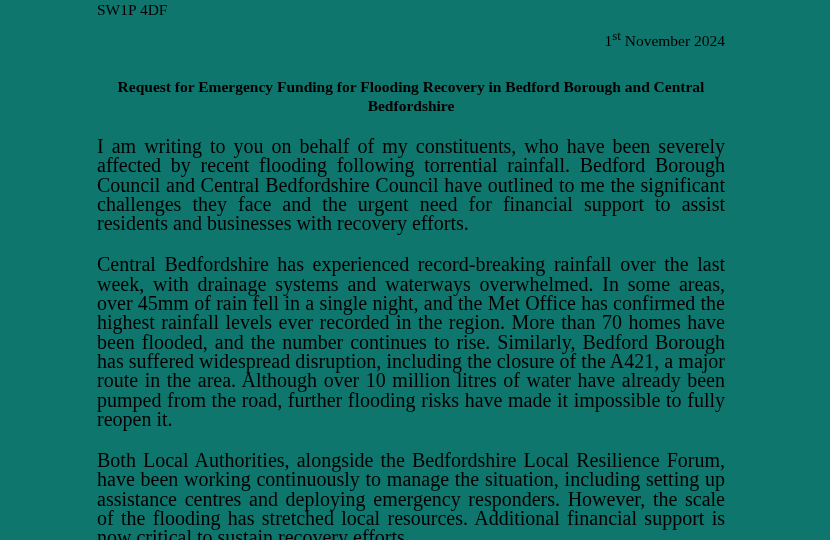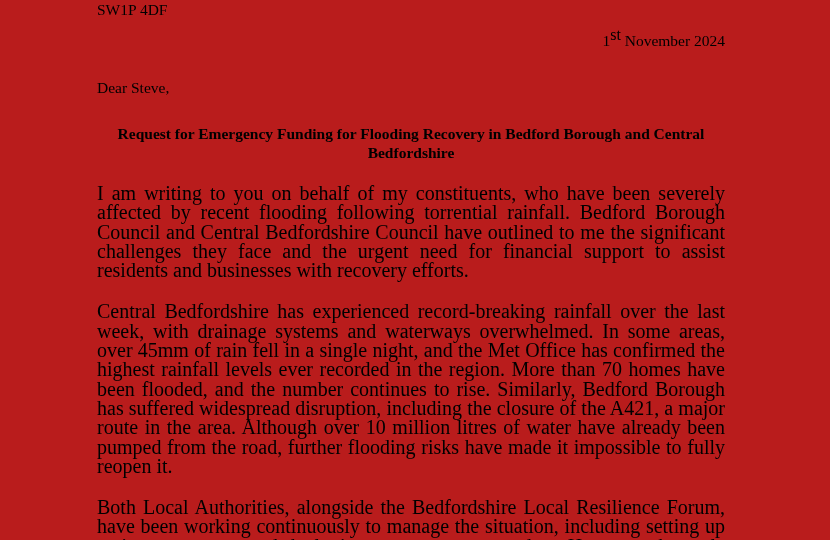--- a/index.html
+++ b/index.html
@@ -11,21 +11,21 @@
     height: 540px;
     background: #fdfce3;
     font-family: "Liberation Serif", serif;
     color: #000;
     overflow: hidden;
   }
   .page {
     position: relative;
     width: 830px;
     height: 540px;
-    background: #b91c1c;
+    background: #0f766e;
     box-sizing: border-box;
   }
   .content {
     position: absolute;
     left: 97px;
     top: 0px;
     width: 628px;
   }
   .addr-line {
     font-size: 15.5px;
@@ -33,21 +33,21 @@
     margin: 0;
     padding-top: 0px;
   }
   .date-line {
     text-align: right;
     font-size: 15.5px;
     margin-top: 13px;
     margin-bottom: 0;
   }
   .date-line sup {
-    font-size: 16px;
+    font-size: 13px;
     vertical-align: super;
     line-height: 0;
   }
   .salutation {
     font-size: 15.5px;
     margin-top: 29px;
     margin-bottom: 0;
   }
   .subject {
     font-weight: bold;
@@ -72,21 +72,20 @@
 </head>
 <body>
 
 <div class="page">
   <div class="content">
 
     <p class="addr-line">SW1P 4DF</p>
 
     <p class="date-line"><span>1</span><sup>st</sup><span> November 2024</span></p>
 
-    <p class="salutation">Dear Steve,</p>
 
     <p class="subject">Request for Emergency Funding for Flooding Recovery in Bedford Borough and Central Bedfordshire</p>
 
     <p class="body-para">I am writing to you on behalf of my constituents, who have been severely affected by recent flooding following torrential rainfall. Bedford Borough Council and Central Bedfordshire Council have outlined to me the significant challenges they face and the urgent need for financial support to assist residents and businesses with recovery efforts.</p>
     <p class="body-para">Central Bedfordshire has experienced record-breaking rainfall over the last week, with drainage systems and waterways overwhelmed. In some areas, over 45mm of rain fell in a single night, and the Met Office has confirmed the highest rainfall levels ever recorded in the region. More than 70 homes have been flooded, and the number continues to rise. Similarly, Bedford Borough has suffered widespread disruption, including the closure of the A421, a major route in the area. Although over 10 million litres of water have already been pumped from the road, further flooding risks have made it impossible to fully reopen it.</p>
     <p class="body-para">Both Local Authorities, alongside the Bedfordshire Local Resilience Forum, have been working continuously to manage the situation, including setting up assistance centres and deploying emergency responders. However, the scale of the flooding has stretched local resources. Additional financial support is now critical to sustain recovery efforts.</p>
     <p class="body-para">Without central government funding, the recovery will be slower, and the long-term impact on residents and businesses could be severe. I therefore urge you to consider providing emergency financial assistance to both Bedford Borough Council and Central Bedfordshire Council to support their response and recovery in these exceptional circumstances.</p>
 
   </div>
 </div>

